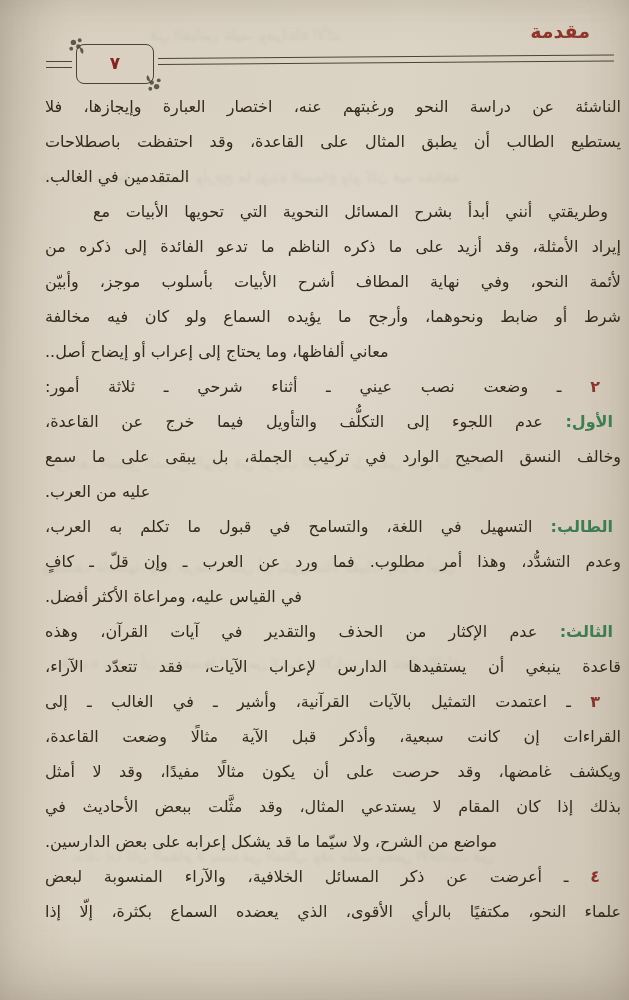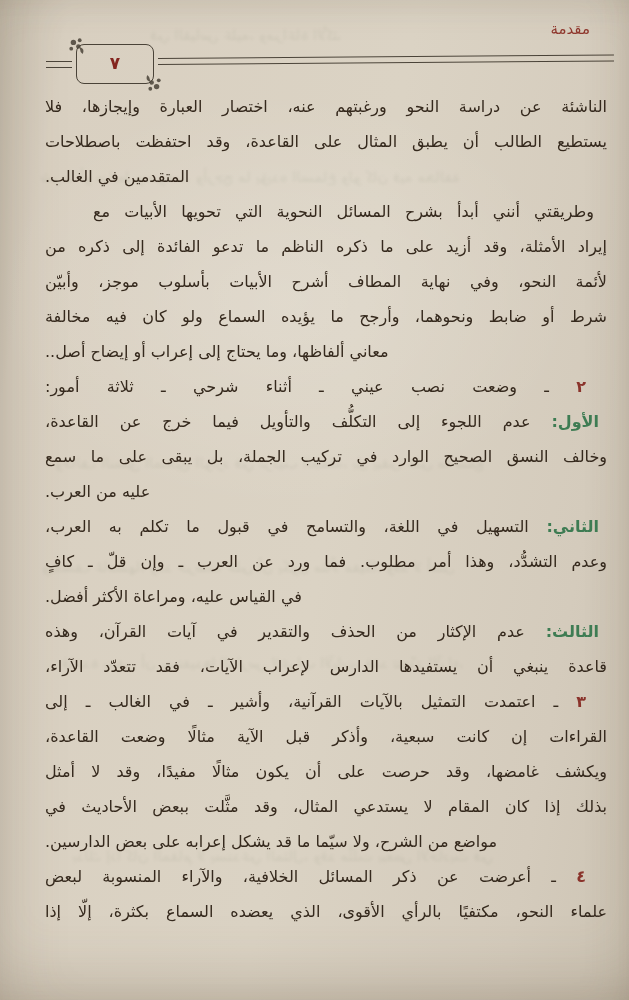--- a/index.html
+++ b/index.html
@@ -15,37 +15,37 @@
       linear-gradient(100deg,#cbc2b2 0%,#d9d0c1 9%,#dbd3c4 52%,#d4cbbc 84%,#cdc4b4 100%);
     box-shadow:
       inset 0 -45px 70px -35px rgba(92,76,54,.28),
       inset 45px 0 70px -45px rgba(92,76,54,.20),
       inset -28px 0 55px -40px rgba(92,76,54,.24),
       inset 0 30px 50px -35px rgba(92,76,54,.14);
   }
   
   .header-title{
     position:absolute;top:20px;right:39px;
-    font-size:15px;font-weight:normal;color:#8e362c;
+    font-size:19px;font-weight:bold;color:#8e362c;
   }
   .rule{position:absolute;height:5px;border-top:1.4px solid #4a4338;border-bottom:1.4px solid #4a4338;}
   .rule-left{top:61px;left:46px;width:26px;}
   .rule-right{top:58px;left:158px;right:15px;transform:rotate(-0.45deg);transform-origin:left center;}
   .pagenum-box{
     position:absolute;top:44px;left:76px;width:76px;height:38px;
     border:1.6px solid #4a4338;border-radius:8px;
     display:flex;align-items:center;justify-content:center;
   }
   .pagenum{font-size:17px;font-weight:bold;color:#84251f;transform:translateY(-1px);}
   .orn{position:absolute;opacity:.85;}
   .orn-tl{top:-8px;left:-9px;}
   .orn-br{bottom:-9px;right:-9px;transform:rotate(180deg);}
   
   .body-text{
-    position:absolute;top:89px;right:22px;left:45px;
+    position:absolute;top:89px;right:8px;left:45px;
     color:#35291d;font-size:16px;
   }
   .ln{
     height:35px;line-height:35px;
     text-align:left;white-space:nowrap;overflow:visible;
   }
   .ln.j{white-space:normal;text-align:justify;text-align-last:justify;overflow:hidden;}
   .ind-p{padding-right:13px;margin-left:48px;}
   .ind-h{padding-right:8px;}
   .ind-n{padding-right:21px;}
@@ -107,21 +107,21 @@
     <div class="ln"><span>المتقدمين في الغالب.</span></div>
     <div class="ln j ind-p"><span>وطريقتي أنني أبدأ بشرح المسائل النحوية التي تحويها الأبيات مع</span></div>
     <div class="ln j"><span>إيراد الأمثلة، وقد أزيد على ما ذكره الناظم ما تدعو الفائدة إلى ذكره من</span></div>
     <div class="ln j"><span>لأئمة النحو، وفي نهاية المطاف أشرح الأبيات بأسلوب موجز، وأبيّن</span></div>
     <div class="ln j"><span>شرط أو ضابط ونحوهما، وأرجح ما يؤيده السماع ولو كان فيه مخالفة</span></div>
     <div class="ln"><span>معاني ألفاظها، وما يحتاج إلى إعراب أو إيضاح أصل..</span></div>
     <div class="ln j ind-n"><span class="num">٢</span><span> ـ وضعت نصب عيني ـ أثناء شرحي ـ ثلاثة أمور:</span></div>
     <div class="ln j ind-h"><span class="head">الأول:</span><span> عدم اللجوء إلى التكلُّف والتأويل فيما خرج عن القاعدة،</span></div>
     <div class="ln j"><span>وخالف النسق الصحيح الوارد في تركيب الجملة، بل يبقى على ما سمع</span></div>
     <div class="ln"><span>عليه من العرب.</span></div>
-    <div class="ln j ind-h"><span class="head">الثاني:</span><span> التسهيل في اللغة، والتسامح في قبول ما تكلم به العرب،</span></div>
+    <div class="ln j ind-h"><span class="head">الطالب:</span><span> التسهيل في اللغة، والتسامح في قبول ما تكلم به العرب،</span></div>
     <div class="ln j"><span>وعدم التشدُّد، وهذا أمر مطلوب. فما ورد عن العرب ـ وإن قلّ ـ كافٍ</span></div>
     <div class="ln"><span>في القياس عليه، ومراعاة الأكثر أفضل.</span></div>
     <div class="ln j ind-h"><span class="head">الثالث:</span><span> عدم الإكثار من الحذف والتقدير في آيات القرآن، وهذه</span></div>
     <div class="ln j"><span>قاعدة ينبغي أن يستفيدها الدارس لإعراب الآيات، فقد تتعدّد الآراء،</span></div>
     <div class="ln j ind-n"><span class="num">٣</span><span> ـ اعتمدت التمثيل بالآيات القرآنية، وأشير ـ في الغالب ـ إلى</span></div>
     <div class="ln j"><span>القراءات إن كانت سبعية، وأذكر قبل الآية مثالًا وضعت القاعدة،</span></div>
     <div class="ln j"><span>ويكشف غامضها، وقد حرصت على أن يكون مثالًا مفيدًا، وقد لا أمثل</span></div>
     <div class="ln j"><span>بذلك إذا كان المقام لا يستدعي المثال، وقد مثَّلت ببعض الأحاديث في</span></div>
     <div class="ln"><span>مواضع من الشرح، ولا سيّما ما قد يشكل إعرابه على بعض الدارسين.</span></div>
     <div class="ln j ind-n"><span class="num">٤</span><span> ـ أعرضت عن ذكر المسائل الخلافية، والآراء المنسوبة لبعض</span></div>

